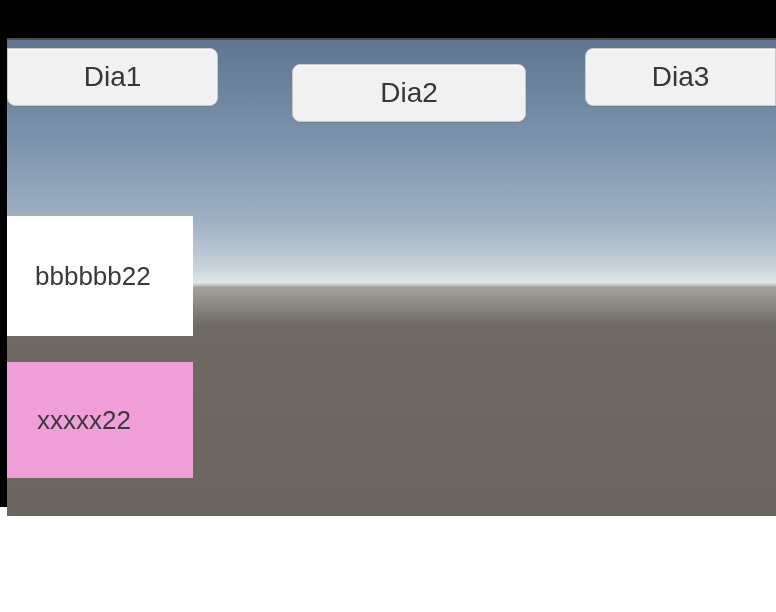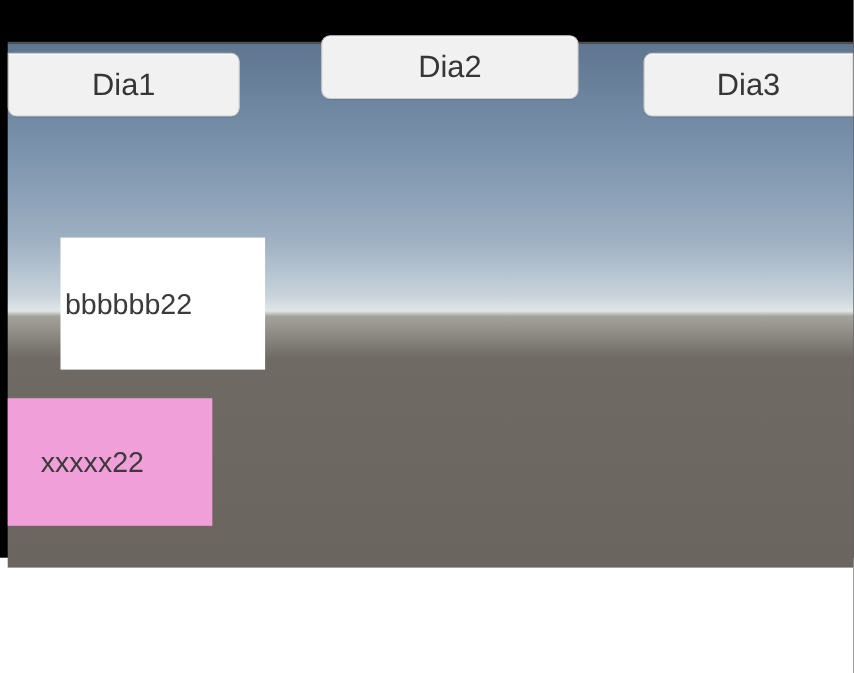--- a/index.html
+++ b/index.html
@@ -37,34 +37,33 @@
     display: flex;
     align-items: center;
     justify-content: center;
     cursor: pointer;
   }
   .btn-label {
     font-size: 28px;
     color: #363636;
   }
   .btn1 { left: 7px;  top: 48px; width: 211px; border-top-left-radius: 0; }
-  .btn2 { left: 292px; top: 32px; width: 234px; }
+  .btn2 { left: 292px; top: 64px; width: 234px; }
   .btn3 { left: 585px; top: 48px; width: 191px; border-top-right-radius: 0; border-bottom-right-radius: 0; justify-content: center; }
 
   .panel-white {
     position: absolute;
     left: 7px;
     top: 216px;
     width: 186px;
     height: 120px;
     background: #ffffff;
     display: flex;
     align-items: center;
-    padding-left: 4px;
-    margin-left: 48px;
+    padding-left: 28px;
   }
   .panel-pink {
     position: absolute;
     left: 7px;
     top: 362px;
     width: 186px;
     height: 116px;
     background: #f19fd9;
     display: flex;
     align-items: center;

